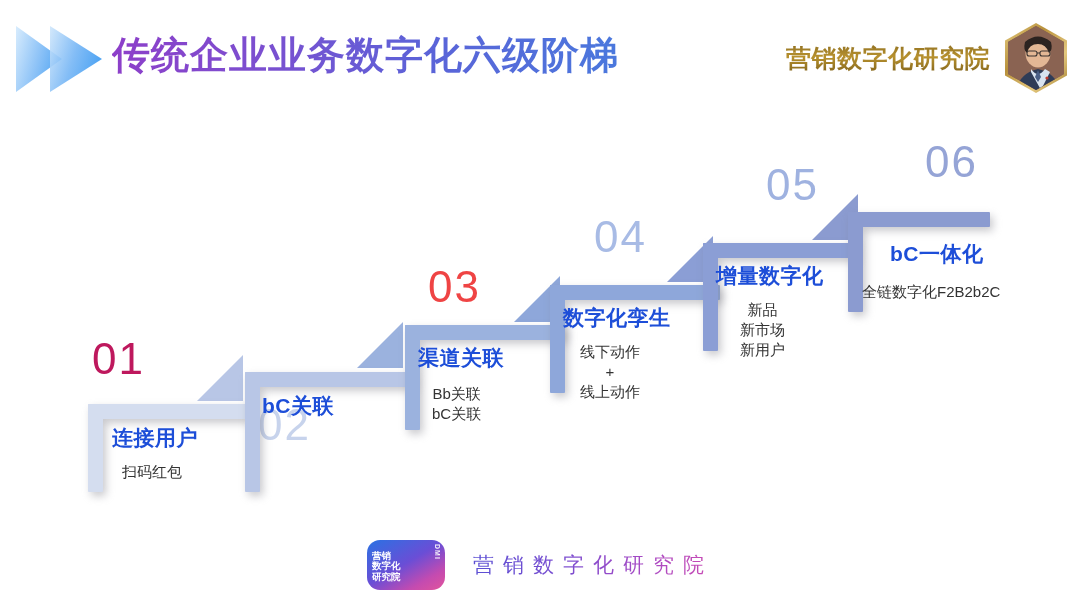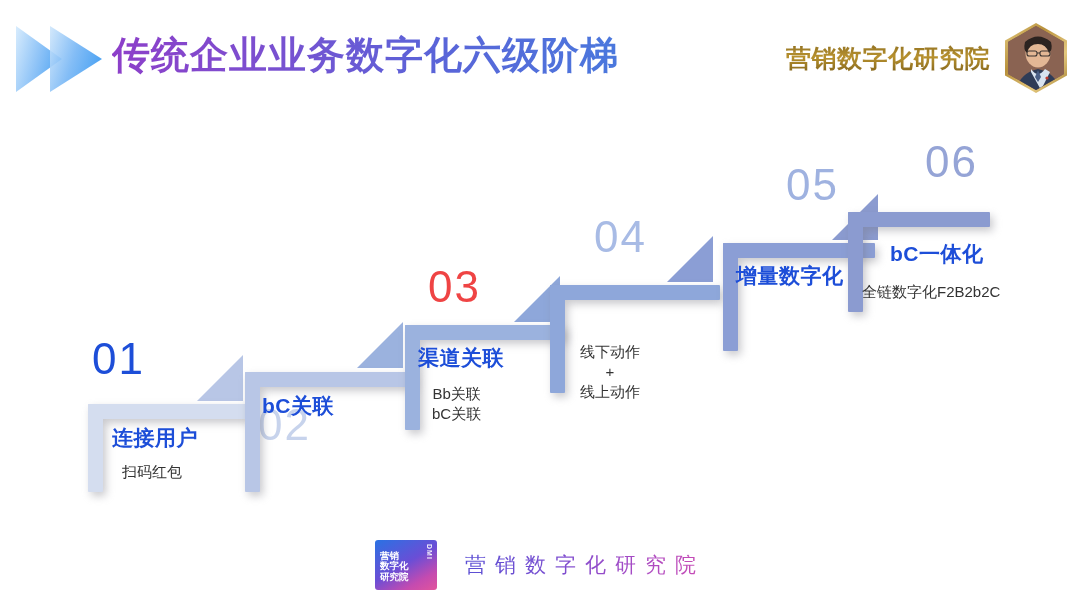--- a/index.html
+++ b/index.html
@@ -129,26 +129,27 @@
     left: 0;
     top: 527px;
     width: 1080px;
     height: 75px;
     display: flex;
     align-items: center;
     justify-content: center;
     gap: 28px;
   }
   .footer-logo {
-    width: 62px;
+    width: 50px;
     height: 50px;
-    border-radius: 3px;
+    border-radius: 13px;
     background: linear-gradient(150deg, #2f6fe0 0%, #6a4fd6 45%, #b martin 60%, #d94fa0 100%);
     position: relative;
     overflow: hidden;
+    padding-left: 28px;
   }
   .footer-logo-inner {
     position: absolute;
     inset: 0;
     background: linear-gradient(150deg, #2a72e3 0%, #6a4ed6 48%, #c44bb0 78%, #e2549c 100%);
   }
   .fl-lines {
     position: absolute;
     left: 5px;
     top: 11px;
@@ -240,21 +241,21 @@
           <circle cx="47" cy="56" r="1.6" fill="#c23b2e"></circle>
         </g>
       </svg>
     </div>
   </div>
 </div>
 
 <div class="stairs">
     <div class="step" style="left: 0px; top: 0px; width: 1080px; height: 408px;">
       <div class="riser" style="left: 197px; top: 243px; border-left: 46px solid transparent; border-bottom: 46px solid rgb(184, 198, 230);"></div>
-      <div class="step-num" style="left: 92px; top: 222px; color: #1d4ed8;">01</div>
+      <div class="step-num" style="left: 92px; top: 222px; color: #be185d;">01</div>
       <div class="bracket" style="left: 88px; top: 292px; width: 160px; height: 88px;">
         <div class="bar-h" style="width: 160px; background: rgb(212, 221, 239);"></div>
         <div class="bar-v" style="height: 88px; background: rgb(212, 221, 239);"></div>
       </div>
       <div class="step-title" style="left: 112px; top: 312px;">连接用户</div>
       <div class="step-sub" style="left: 122px; top: 350px;">
         <div>扫码红包</div>
       </div>
     </div>
     <div class="step" style="left: 0px; top: 0px; width: 972px; height: 408px; padding-left: 6px;">
@@ -279,34 +280,40 @@
         <div>bC关联</div>
       </div>
     </div>
     <div class="step" style="left: 0px; top: 0px; width: 1080px; height: 408px;">
       <div class="riser" style="left: 667px; top: 124px; border-left: 46px solid transparent; border-bottom: 46px solid rgb(139, 158, 213);"></div>
       <div class="step-num" style="left: 594px; top: 100px; color: rgb(168, 187, 229);">04</div>
       <div class="bracket" style="left: 550px; top: 173px; width: 170px; height: 108px;">
         <div class="bar-h" style="width: 170px; background: rgb(142, 167, 218);"></div>
         <div class="bar-v" style="height: 108px; background: rgb(142, 167, 218);"></div>
       </div>
+      <div class="step-title" style="left: 563px; top: 192px;">数字化孪生</div>
       <div class="step-sub" style="left: 580px; top: 230px;">
         <div>线下动作</div>
         <div>+</div>
         <div>线上动作</div>
       </div>
     </div>
-    <div class="step" style="left: 0px; top: 0px; width: 953px; height: 408px; margin-left: 20px;">
+    <div class="step" style="left: 0px; top: 0px; width: 953px; height: 408px;">
       <div class="riser" style="left: 812px; top: 82px; border-left: 46px solid transparent; border-bottom: 46px solid rgb(139, 155, 208);"></div>
       <div class="step-num" style="left: 766px; top: 48px; color: rgb(159, 178, 224);">05</div>
       <div class="bracket" style="left: 703px; top: 131px; width: 152px; height: 108px;">
         <div class="bar-h" style="width: 152px; background: rgb(139, 158, 213);"></div>
         <div class="bar-v" style="height: 108px; background: rgb(139, 158, 213);"></div>
       </div>
       <div class="step-title" style="left: 716px; top: 150px;">增量数字化</div>
+      <div class="step-sub" style="left: 740px; top: 188px;">
+        <div>新品</div>
+        <div>新市场</div>
+        <div>新用户</div>
+      </div>
     </div>
     <div class="step" style="left: 0px; top: 0px; width: 1080px; height: 408px;">
       <div class="step-num" style="left: 925px; top: 25px; color: rgb(149, 164, 214);">06</div>
       <div class="bracket" style="left: 848px; top: 100px; width: 142px; height: 100px;">
         <div class="bar-h" style="width: 142px; background: rgb(139, 155, 208);"></div>
         <div class="bar-v" style="height: 100px; background: rgb(139, 155, 208);"></div>
       </div>
       <div class="step-title" style="left: 890px; top: 128px;">bC一体化</div>
       <div class="step-sub" style="left: 862px; top: 170px;">
         <div>全链数字化F2B2b2C</div>

